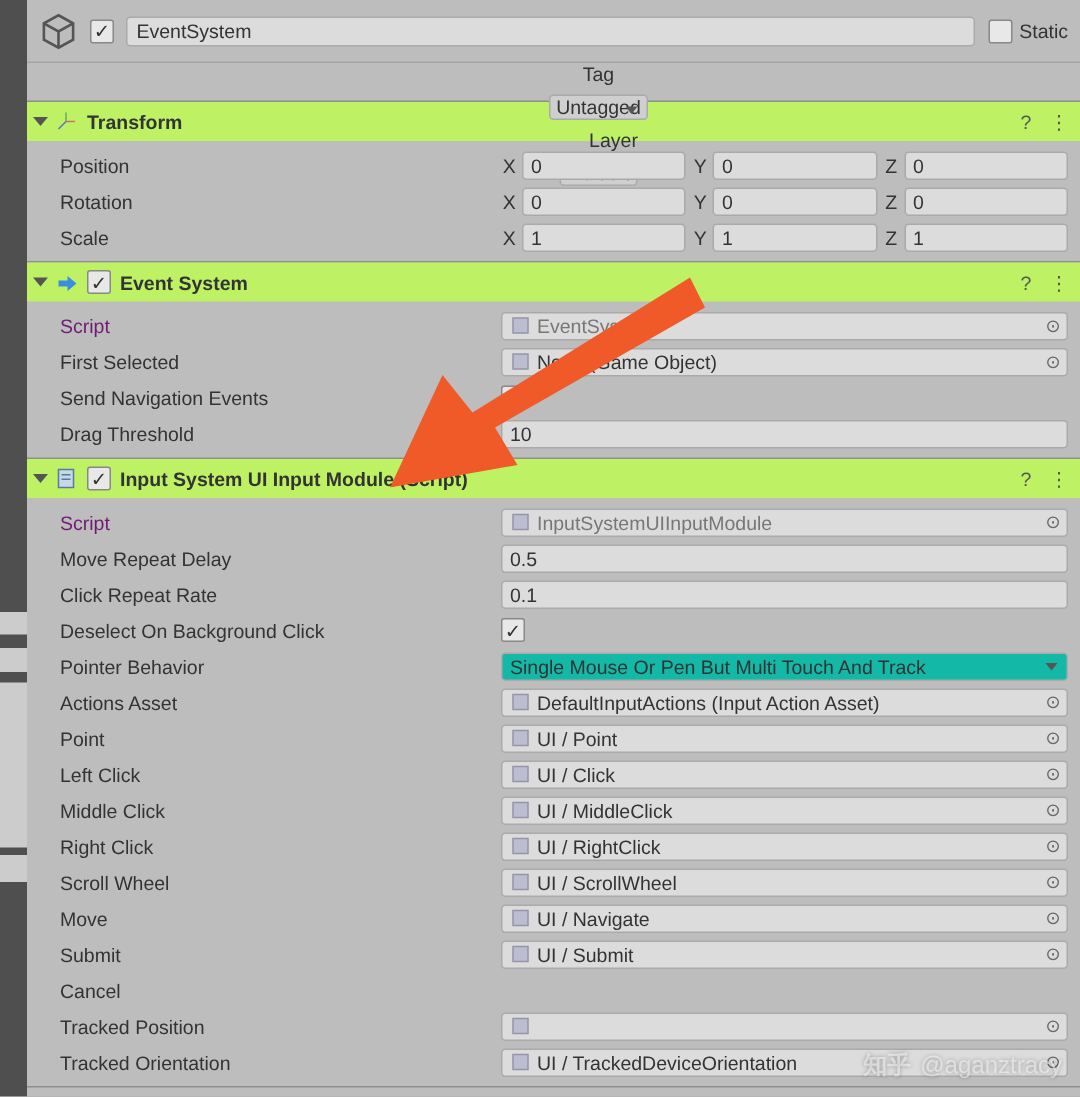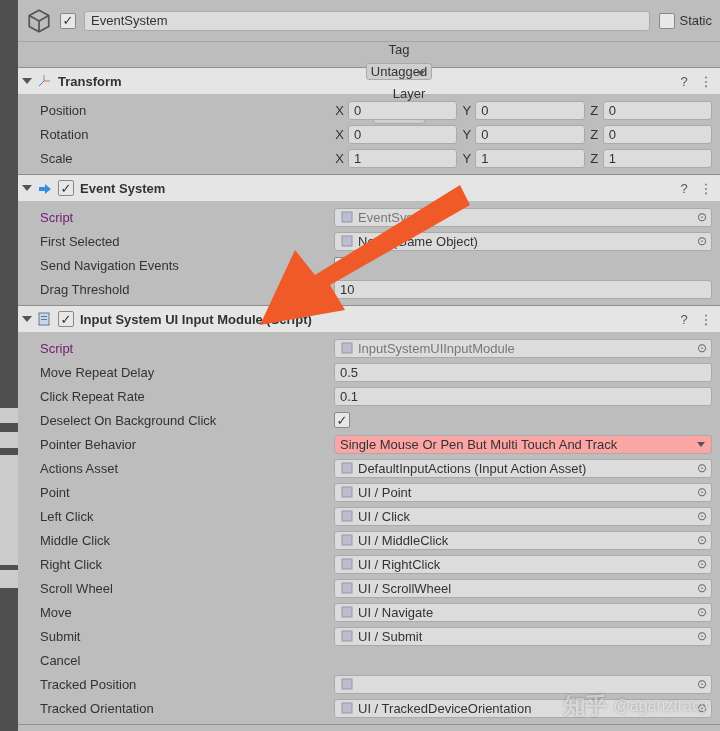--- a/index.html
+++ b/index.html
@@ -23,49 +23,49 @@
     flex-direction: column;
   }
   .dropdown { background: #cfcfcf; border: 1px solid #aaa; border-radius: 3px; height: 20px; display: flex; align-items: center; padding: 0 4px; position: relative; }
   .dropdown::after { content: ""; position: absolute; right: 6px; top: 7px; border-left: 4px solid transparent; border-right: 4px solid transparent; border-top: 5px solid #555; }
   .tag-dd { flex: 1; max-width: 280px; }
   .layer-dd { flex: 1; }
   .component {
     border-bottom: 1px solid #8f8f8f;
   }
   .comp-header {
-    height: 26px; display: flex; align-items: center; gap: 6px; padding: 0 6px; background: #e5e5e5;
+    height: 26px; display: flex; align-items: center; gap: 6px; padding: 0 6px; background: #bef264;
   }
   .foldout { width: 0; height: 0; border-top: 5px solid transparent; border-bottom: 5px solid transparent; border-left: 6px solid #555; transform: rotate(90deg); flex-shrink: 0; }
   .comp-icon { width: 16px; height: 16px; flex-shrink: 0; display: flex; align-items: center; justify-content: center; }
   .comp-title { font-weight: bold; flex: 1; }
   .help-icon, .menu-icon { width: 16px; height: 16px; color: #555; display: flex; align-items: center; justify-content: center; font-size: 13px; }
   .comp-body { padding: 4px 0; }
   .row { display: flex; align-items: center; height: 24px; padding-left: 22px; padding-right: 8px; gap: 4px; }
   .label { width: 290px; flex-shrink: 0; }
   .label.dim { color: #701a75; }
   .xyz-group { display: flex; gap: 4px; flex: 1; }
   .xyz-unit { display: flex; align-items: center; gap: 3px; flex: 1; }
   .axis-lbl { width: 11px; text-align: center; }
   .num-field, .text-field, .obj-field {
     flex: 1; background: #dcdcdc; border: 1px solid #aaa; border-radius: 3px; height: 19px; padding: 0 5px; display: flex; align-items: center; overflow: hidden; white-space: nowrap; position: relative;
   }
   .obj-field.dim { color: #777; }
   .obj-field .oicon { width: 14px; height: 14px; margin-right: 4px; opacity: 0.6; flex-shrink: 0; }
   .obj-field::after { content: "⊙"; position: absolute; right: 4px; color: #666; font-size: 12px; }
-  .dd-field { flex: 1; background: #fca5a5; border: 1px solid #aaa; border-radius: 3px; height: 19px; padding: 0 5px; display: flex; align-items: center; position: relative; }
+  .dd-field { flex: 1; background: #14b8a6; border: 1px solid #aaa; border-radius: 3px; height: 19px; padding: 0 5px; display: flex; align-items: center; position: relative; }
   .dd-field::after { content: ""; position: absolute; right: 6px; top: 6px; border-left: 4px solid transparent; border-right: 4px solid transparent; border-top: 5px solid #555; }
   .arrow-overlay {
     position: absolute; left: 260px; top: 185px; width: 210px; height: 140px; pointer-events: none; z-index: 10;
   }
   .watermark {
     position: absolute; right: 12px; bottom: 10px; color: rgba(255,255,255,0.5); font-size: 16px; z-index: 20; display: flex; align-items: center; gap: 6px;
     text-shadow: 0 0 3px rgba(0,0,0,0.3);
   }
-  .watermark .zh { font-size: 22px; font-weight: bold; }
+  .watermark .zh { font-size: 16px; font-weight: bold; }
 </style>
 </head>
 <body>
 
 <div class="sidebar">
   <div class="chunk" style="top:408px;height:15px"></div>
   <div class="chunk" style="top:432px;height:16px"></div>
   <div class="chunk" style="top:455px;height:110px"></div>
   <div class="chunk" style="top:570px;height:18px"></div>
 </div>

